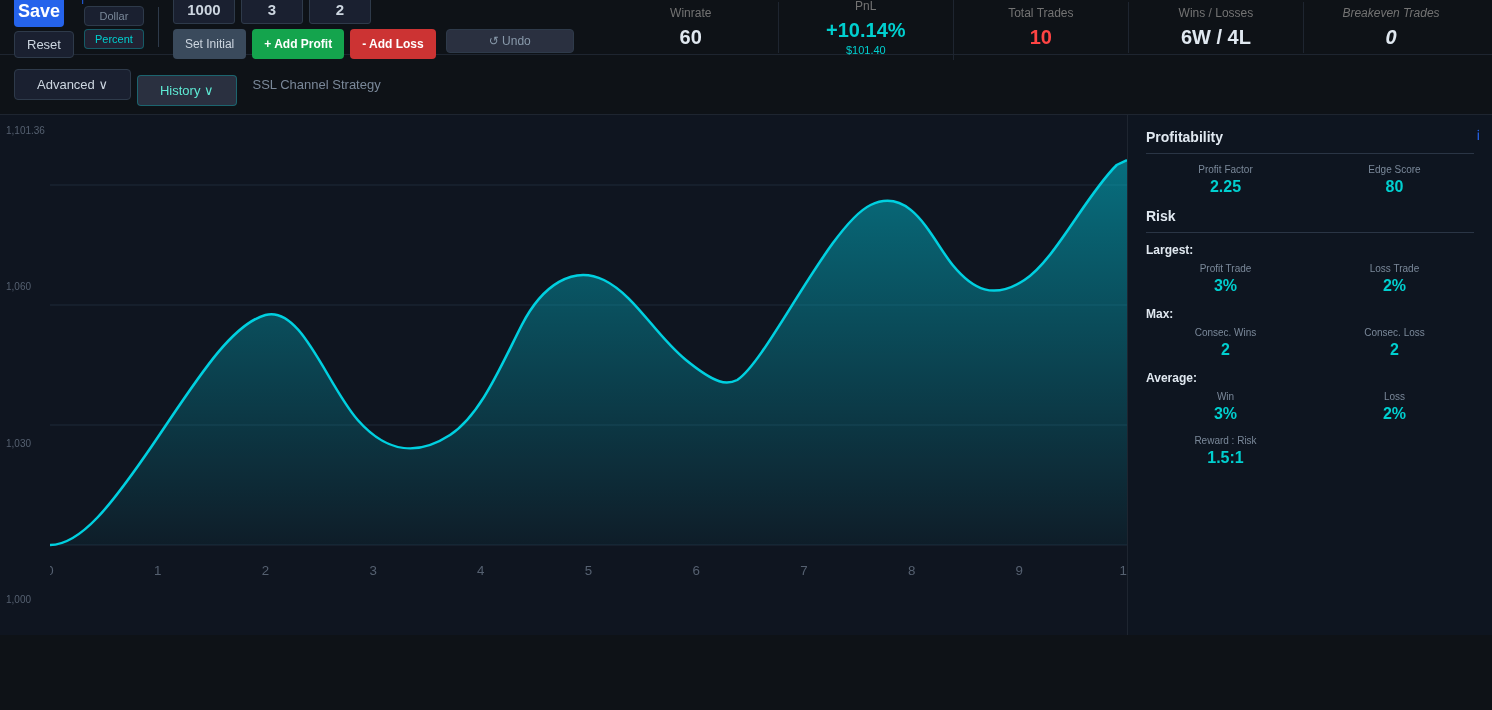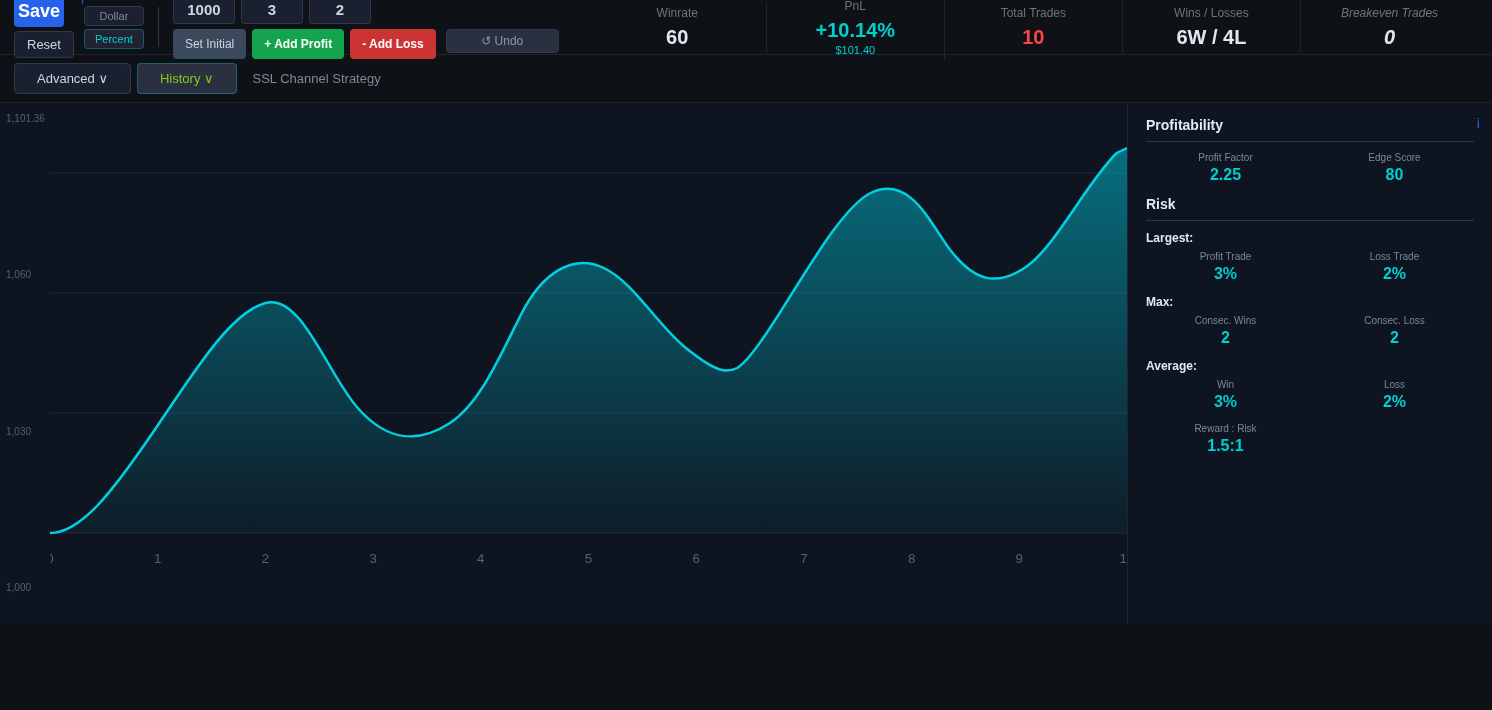--- a/index.html
+++ b/index.html
@@ -187,21 +187,22 @@
       border: 1px solid #2e3a4a;
       border-radius: 4px;
       padding: 7px 22px;
       cursor: pointer;
       font-size: 13px;
       margin-right: 6px;
     }
     .nav-btn.active {
       background: #2a3040;
       border-color: #00cfcf55;
-      color: #84cc16;
+      color: #5eead4;
+      margin-top: 12px;
     }
     .strategy-label {
       color: #7a8899;
       font-size: 13px;
       margin-left: 10px;
     }
 
     
     .main-content {
       display: flex;
@@ -315,21 +316,21 @@
         <input class="num-input" type="text" value="2" style="">
       </div>
       <div class="action-row">
         <button class="btn-set-initial">Set Initial</button>
         <button class="btn-add-profit">+ Add Profit</button>
         <button class="btn-add-loss">- Add Loss</button>
       </div>
     </div>
   </div>
 
-  <div style="width:113px;margin-top:28px;">
+  <div style="width:128px;margin-top:28px;">
     <button class="btn-undo">↺  Undo</button>
   </div>
 
   <div class="stats-bar" style="flex:1;height:55px;padding:0 0 0 20px;background:transparent;border:none;">
     <div class="stat-item">
       <span class="stat-label">Winrate</span>
       <span class="stat-value">60</span>
     </div>
     <div class="stat-item">
       <span class="stat-label">PnL</span>

